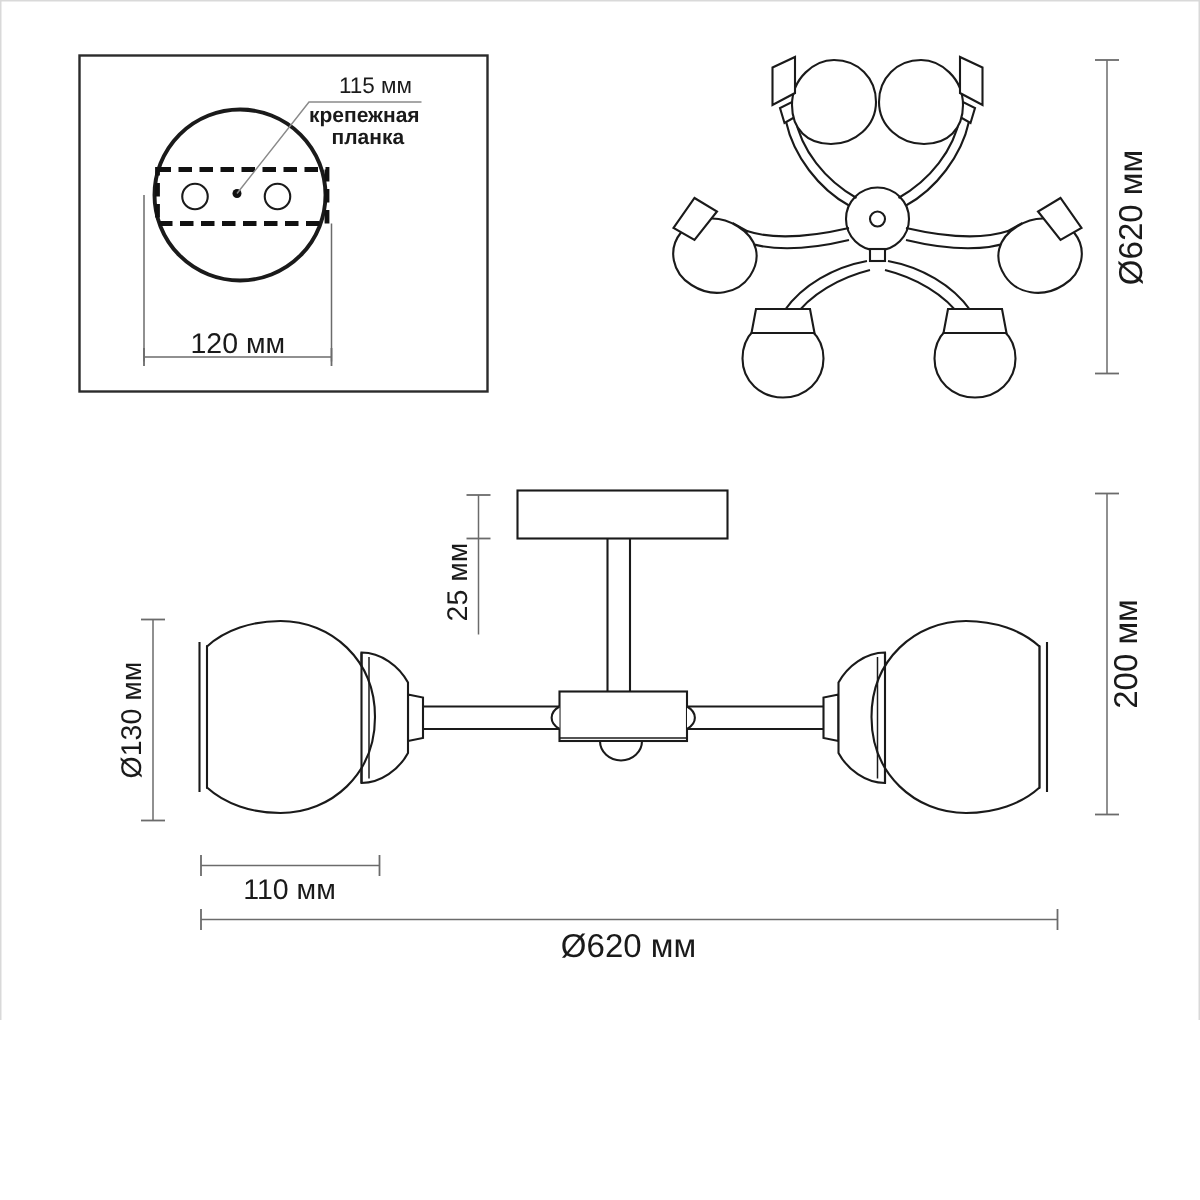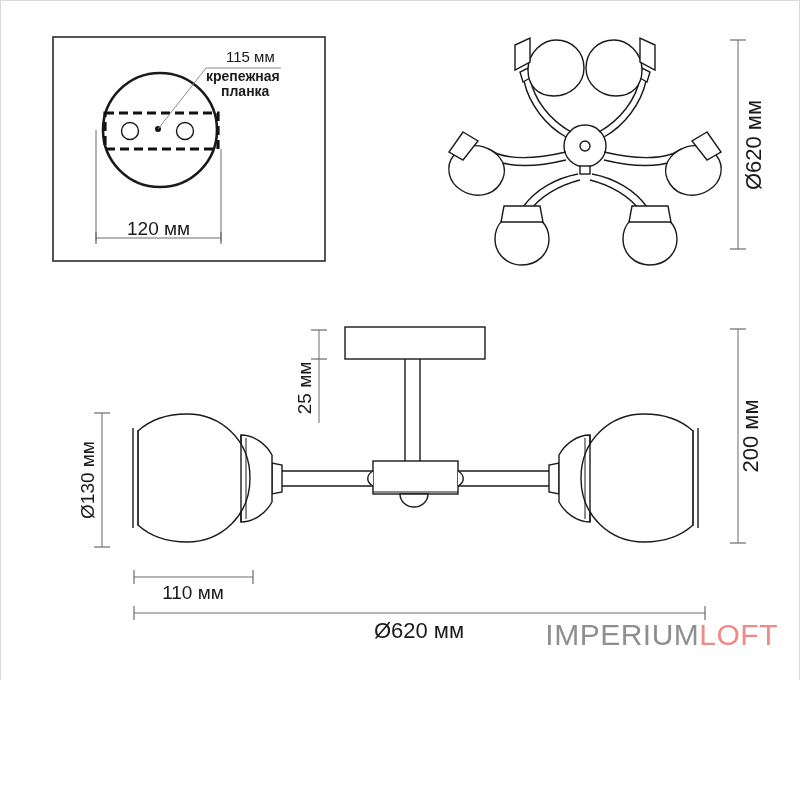--- a/index.html
+++ b/index.html
@@ -255,18 +255,15 @@
     <text class="dimtext" x="94" y="480" transform="rotate(-90 94 480)" text-anchor="middle">Ø130 мм</text>
 
     <text class="dimtext" x="193" y="599" text-anchor="middle">110 мм</text>
 
     <text class="big" x="758" y="436" transform="rotate(-90 758 436)" text-anchor="middle">200 мм</text>
 
     <text class="big" x="419" y="638" text-anchor="middle">Ø620 мм</text>
 
   </svg>
 
-  <div id="logo">
-    <span class="imperium">IMPERIUM</span><span class="loft">LOFT</span>
-  </div>
 
   <div id="frame-border"></div>
 </div>
 
 </body></html>

